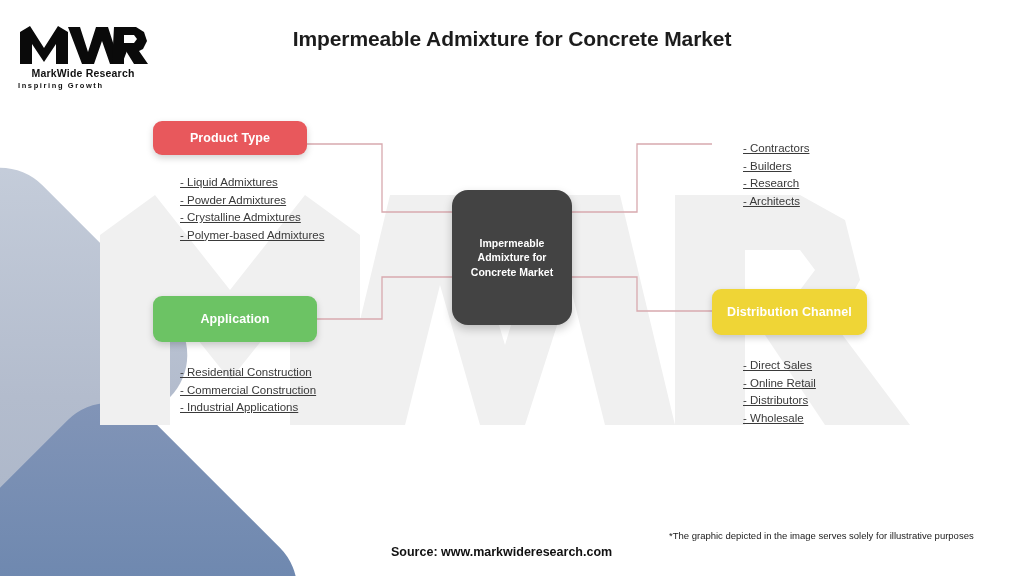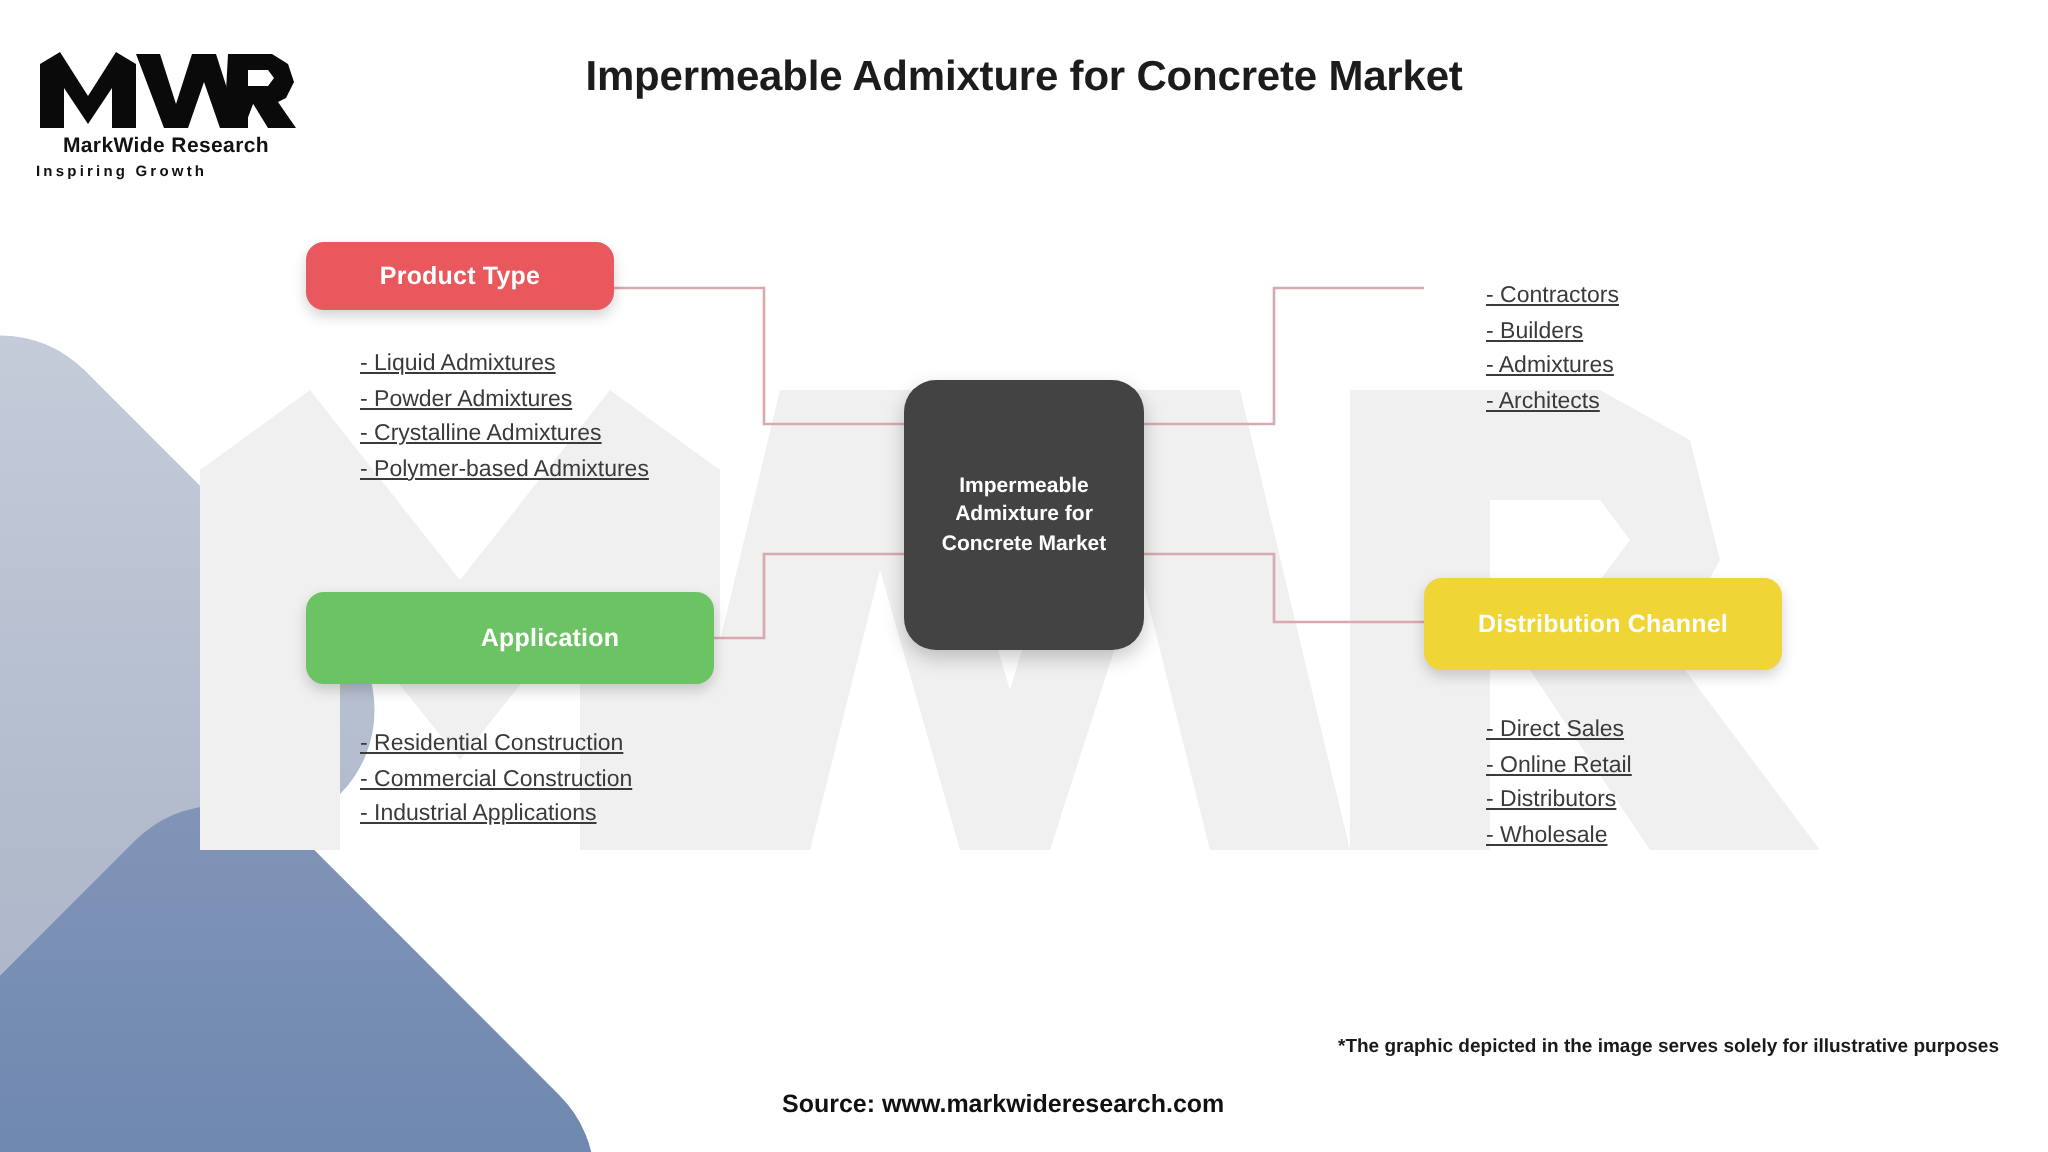--- a/index.html
+++ b/index.html
@@ -121,29 +121,29 @@
     line-height: 17.6px;
     text-decoration: underline;
   }
   .cat-list li { white-space: nowrap; }
 
   #cat-product  { left: 153px; top: 121px; }
   #cat-product .cat-header  { width: 154px; height: 34px; background: #e8585c; }
   #cat-product .cat-list    { margin: 19px 0 0 27px; }
 
   #cat-application { left: 153px; top: 296px; }
-  #cat-application .cat-header { width: 164px; height: 46px; background: #6cc364; padding-left: 40px; }
+  #cat-application .cat-header { width: 164px; height: 46px; background: #6cc364; }
   #cat-application .cat-list   { margin: 22px 0 0 27px; }
 
   #cat-enduser { left: 712px; top: 121px; }
   #cat-enduser .cat-header { width: 155px; height: 46px; background: #9768f5; }
   #cat-enduser .cat-list   { margin: 19px 0 0 31px; }
 
   #cat-distribution { left: 712px; top: 289px; }
-  #cat-distribution .cat-header { width: 179px; height: 46px; background: #efd536; }
+  #cat-distribution .cat-header { width: 155px; height: 46px; background: #efd536; }
   #cat-distribution .cat-list   { margin: 22px 0 0 31px; }
 
   
   #center-node {
     position: absolute;
     left: 452px;
     top: 190px;
     width: 120px;
     height: 135px;
     background: #434343;
@@ -167,23 +167,23 @@
     position: absolute;
     left: 391px;
     top: 545px;
     font-size: 12.5px;
     font-weight: bold;
     color: #111111;
   }
   #disclaimer {
     position: absolute;
     left: 669px;
-    top: 518px;
+    top: 530px;
     font-size: 9.5px;
-    font-weight: bold;
+    font-weight: normal;
     color: #1a1a1a;
     white-space: nowrap;
   }
 </style>
 </head>
 <body>
 
 <div id="canvas">
 
   <div class="deco" id="deco-light"></div>
@@ -229,21 +229,21 @@
       <li>- Powder Admixtures</li>
       <li>- Crystalline Admixtures</li>
       <li>- Polymer-based Admixtures</li>
     </ul>
   </div>
 
   <div class="cat" id="cat-enduser">
     <ul class="cat-list">
       <li>- Contractors</li>
       <li>- Builders</li>
-      <li>- Admixtures</li>
+      <li>- Research</li>
       <li>- Architects</li>
     </ul>
   </div>
 
   <div class="cat" id="cat-application">
     <div class="cat-header">Application</div>
     <ul class="cat-list">
       <li>- Residential Construction</li>
       <li>- Commercial Construction</li>
       <li>- Industrial Applications</li>

